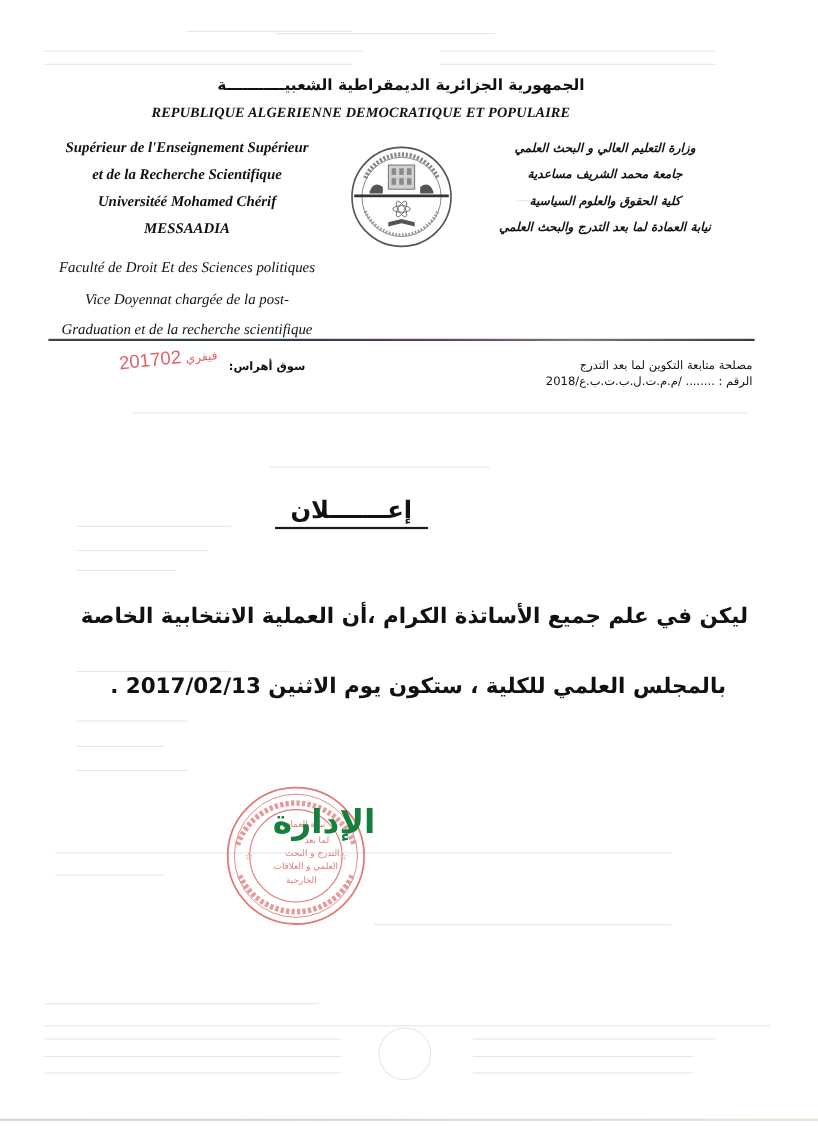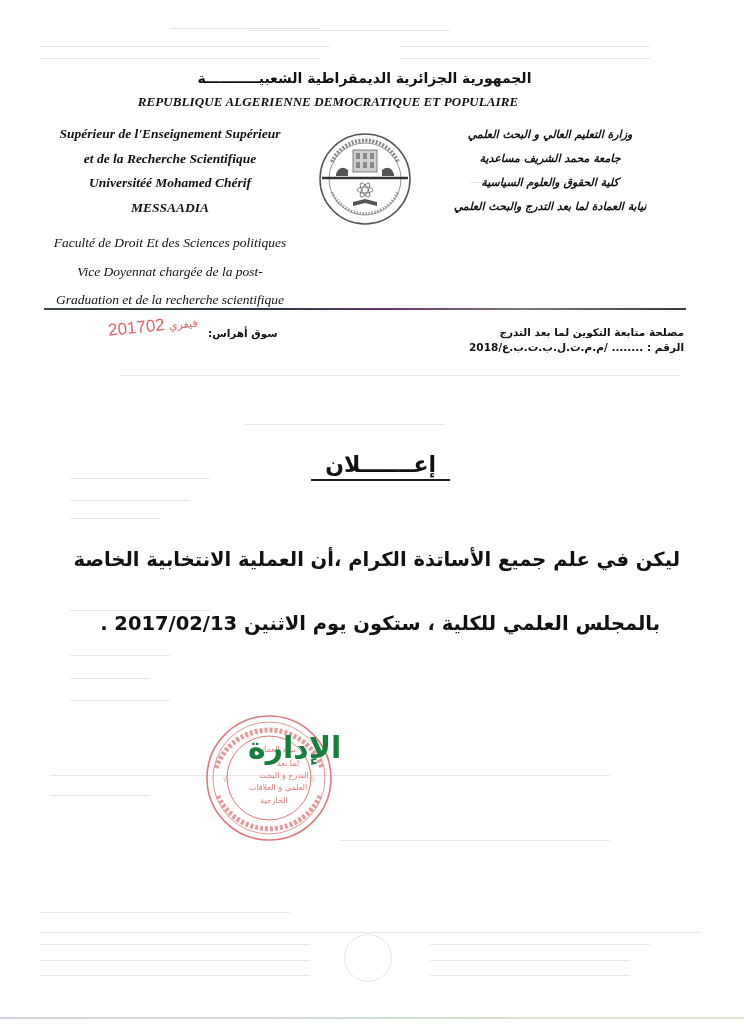--- a/index.html
+++ b/index.html
@@ -37,35 +37,35 @@
 
   .logo { position: absolute; left: 318px; top: 132px; width: 94px; height: 94px; }
 
   .rule {
     position: absolute; left: 44px; width: 642px; top: 308px; height: 2px;
     background: linear-gradient(90deg, #3a4a3a 0%, #2e3a4a 35%, #6a3a6a 55%, #7a7a7a 75%, #3a3a3a 100%);
   }
 
   .service {
     position: absolute; right: 60px; top: 325px; direction: rtl; text-align: right;
-    font-family: "DejaVu Sans", sans-serif; font-weight: bold; font-size: 10.5px; line-height: 15px;
+    font-family: "DejaVu Sans", sans-serif; font-weight: normal; font-size: 10.5px; line-height: 15px;
   }
   .place {
     position: absolute; left: 208px; top: 310px; direction: rtl;
     font-family: "DejaVu Sans", sans-serif; font-weight: bold; font-size: 10.5px; margin-top: 17px;
   }
   .date-stamp {
     position: absolute; left: 108px; top: 316px; color: #d9484a;
     font-family: "Liberation Sans", sans-serif; font-size: 17px; transform: rotate(-6deg);
     letter-spacing: 1px; opacity: 0.85;
   }
   .date-stamp .small { font-size: 11px; margin: 0 4px; }
 
   .title {
-    position: absolute; left: 250px; width: 200px; top: 452px; text-align: right; direction: rtl;
+    position: absolute; left: 250px; width: 200px; top: 452px; text-align: left; direction: rtl;
     font-family: "DejaVu Sans", sans-serif; font-weight: bold; font-size: 22px;
   }
   .title span { border-bottom: 2px solid #1a1a1a; padding: 0 14px 2px; letter-spacing: 0; }
 
   .body-text {
     position: absolute; left: 60px; width: 620px; top: 528px; direction: rtl; text-align: right;
     font-family: "DejaVu Sans", sans-serif; font-weight: bold; font-size: 19.5px; line-height: 64px;
   }
   .body-text .line2 { padding-right: 20px; }
 

